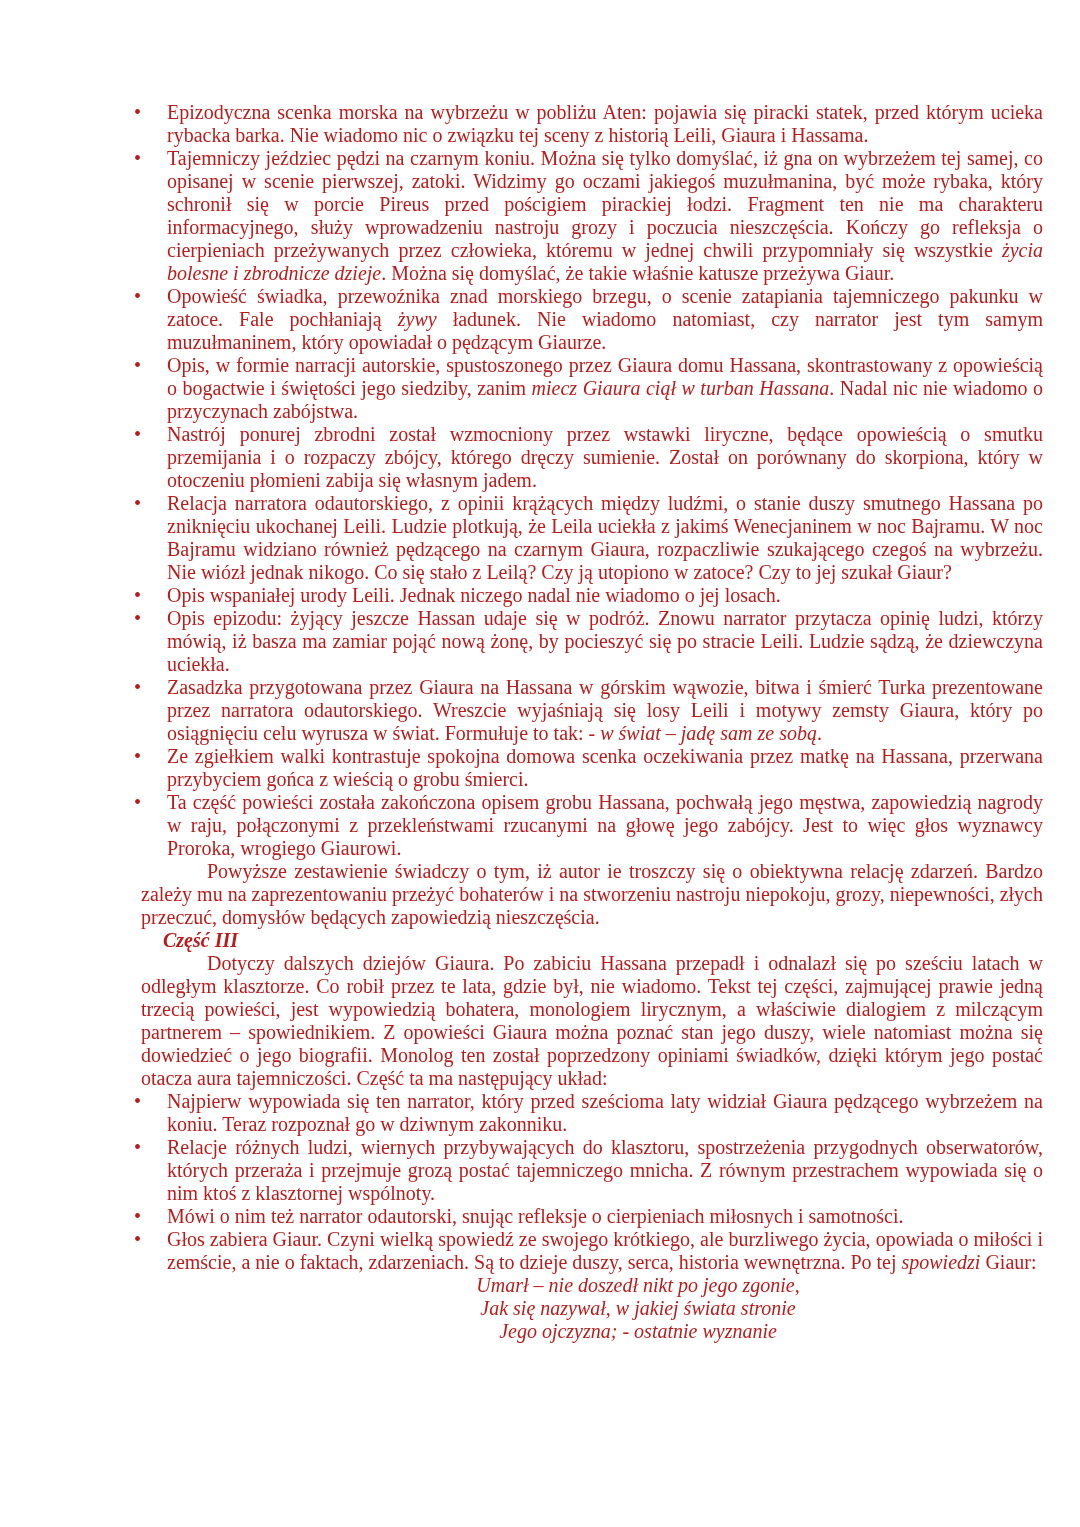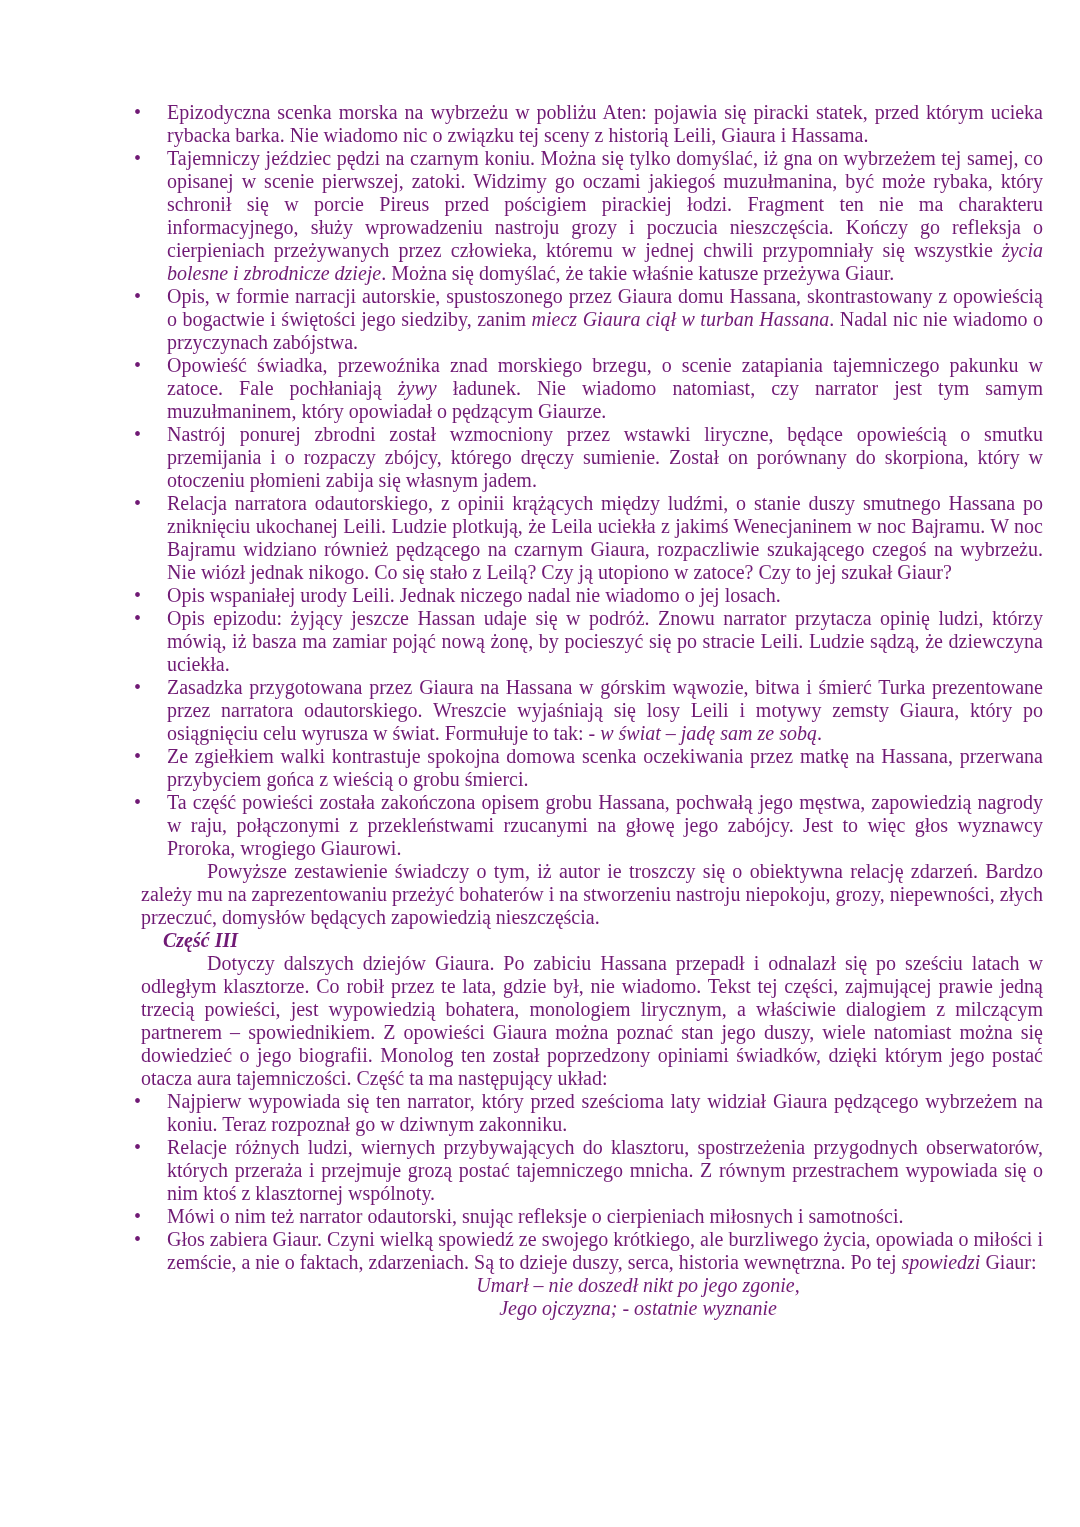--- a/index.html
+++ b/index.html
@@ -13,21 +13,21 @@
     overflow: hidden;
   }
   .page {
     box-sizing: border-box;
     width: 1080px;
     height: 1527px;
     padding: 101px 37px 0 97px;
     font-family: "Liberation Serif", serif;
     font-size: 20px;
     line-height: 23px;
-    color: #701a75;
+    color: #b91c1c;
     -webkit-font-smoothing: antialiased;
   }
   .block {
     margin: 0;
     text-align: justify;
     hyphens: none;
   }
   .block.bullet {
     position: relative;
     padding-left: 70px;
@@ -52,32 +52,33 @@
   .run.i { font-style: italic; }
   .run.b { font-weight: bold; }
 </style>
 </head>
 <body>
 
 <div class="page">
   <div>
       <div class="block bullet"><span class="run">Epizodyczna scenka morska na wybrzeżu w pobliżu Aten: pojawia się piracki statek, przed którym ucieka rybacka barka. Nie wiadomo nic o związku tej sceny z historią Leili, Giaura i Hassama.</span></div>
       <div class="block bullet"><span class="run">Tajemniczy jeździec pędzi na czarnym koniu. Można się tylko domyślać, iż gna on wybrzeżem tej samej, co opisanej w scenie pierwszej, zatoki. Widzimy go oczami jakiegoś muzułmanina, być może rybaka, który schronił się w porcie Pireus przed pościgiem pirackiej łodzi. Fragment ten nie ma charakteru informacyjnego, służy wprowadzeniu nastroju grozy i poczucia nieszczęścia. Kończy go refleksja o cierpieniach przeżywanych przez człowieka, któremu w jednej chwili przypomniały się wszystkie </span><span class="run i">życia bolesne i zbrodnicze dzieje</span><span class="run">. Można się domyślać, że takie właśnie katusze przeżywa Giaur.</span></div>
+      <div class="block bullet"><span class="run">Opowieść świadka, przewoźnika znad morskiego brzegu, o scenie zatapiania tajemniczego pakunku w zatoce. Fale pochłaniają </span><span class="run i">żywy</span><span class="run"> ładunek. Nie wiadomo natomiast, czy narrator jest tym samym muzułmaninem, który opowiadał o pędzącym Giaurze.</span></div>
       <div class="block bullet"><span class="run">Opis, w formie narracji autorskie, spustoszonego przez Giaura domu Hassana, skontrastowany z opowieścią o bogactwie i świętości jego siedziby, zanim </span><span class="run i">miecz Giaura ciął w turban Hassana</span><span class="run">. Nadal nic nie wiadomo o przyczynach zabójstwa.</span></div>
-      <div class="block bullet"><span class="run">Opowieść świadka, przewoźnika znad morskiego brzegu, o scenie zatapiania tajemniczego pakunku w zatoce. Fale pochłaniają </span><span class="run i">żywy</span><span class="run"> ładunek. Nie wiadomo natomiast, czy narrator jest tym samym muzułmaninem, który opowiadał o pędzącym Giaurze.</span></div>
       <div class="block bullet"><span class="run">Nastrój ponurej zbrodni został wzmocniony przez wstawki liryczne, będące opowieścią o smutku przemijania i o rozpaczy zbójcy, którego dręczy sumienie. Został on porównany do skorpiona, który w otoczeniu płomieni zabija się własnym jadem.</span></div>
       <div class="block bullet"><span class="run">Relacja narratora odautorskiego, z opinii krążących między ludźmi, o stanie duszy smutnego Hassana po zniknięciu ukochanej Leili. Ludzie plotkują, że Leila uciekła z jakimś Wenecjaninem w noc Bajramu. W noc Bajramu widziano również pędzącego na czarnym Giaura, rozpaczliwie szukającego czegoś na wybrzeżu. Nie wiózł jednak nikogo. Co się stało z Leilą? Czy ją utopiono w zatoce? Czy to jej szukał Giaur?</span></div>
       <div class="block bullet"><span class="run">Opis wspaniałej urody Leili. Jednak niczego nadal nie wiadomo o jej losach.</span></div>
       <div class="block bullet"><span class="run">Opis epizodu: żyjący jeszcze Hassan udaje się w podróż. Znowu narrator przytacza opinię ludzi, którzy mówią, iż basza ma zamiar pojąć nową żonę, by pocieszyć się po stracie Leili. Ludzie sądzą, że dziewczyna uciekła.</span></div>
       <div class="block bullet"><span class="run">Zasadzka przygotowana przez Giaura na Hassana w górskim wąwozie, bitwa i śmierć Turka prezentowane przez narratora odautorskiego. Wreszcie wyjaśniają się losy Leili i motywy zemsty Giaura, który po osiągnięciu celu wyrusza w świat. Formułuje to tak: - </span><span class="run i">w świat – jadę sam ze sobą</span><span class="run">.</span></div>
       <div class="block bullet"><span class="run">Ze zgiełkiem walki kontrastuje spokojna domowa scenka oczekiwania przez matkę na Hassana, przerwana przybyciem gońca z wieścią o grobu śmierci.</span></div>
       <div class="block bullet"><span class="run">Ta część powieści została zakończona opisem grobu Hassana, pochwałą jego męstwa, zapowiedzią nagrody w raju, połączonymi z przekleństwami rzucanymi na głowę jego zabójcy. Jest to więc głos wyznawcy Proroka, wrogiego Giaurowi.</span></div>
       <div class="block paragraph"><span class="run">Powyższe zestawienie świadczy o tym, iż autor ie troszczy się o obiektywna relację zdarzeń. Bardzo zależy mu na zaprezentowaniu przeżyć bohaterów i na stworzeniu nastroju niepokoju, grozy, niepewności, złych przeczuć, domysłów będących zapowiedzią nieszczęścia.</span></div>
       <div class="block heading"><span class="run i b">Część III</span></div>
       <div class="block paragraph"><span class="run">Dotyczy dalszych dziejów Giaura. Po zabiciu Hassana przepadł i odnalazł się po sześciu latach w odległym klasztorze. Co robił przez te lata, gdzie był, nie wiadomo. Tekst tej części, zajmującej prawie jedną trzecią powieści, jest wypowiedzią bohatera, monologiem lirycznym, a właściwie dialogiem z milczącym partnerem – spowiednikiem. Z opowieści Giaura można poznać stan jego duszy, wiele natomiast można się dowiedzieć o jego biografii. Monolog ten został poprzedzony opiniami świadków, dzięki którym jego postać otacza aura tajemniczości. Część ta ma następujący układ:</span></div>
       <div class="block bullet"><span class="run">Najpierw wypowiada się ten narrator, który przed sześcioma laty widział Giaura pędzącego wybrzeżem na koniu. Teraz rozpoznał go w dziwnym zakonniku.</span></div>
       <div class="block bullet"><span class="run">Relacje różnych ludzi, wiernych przybywających do klasztoru, spostrzeżenia przygodnych obserwatorów, których przeraża i przejmuje grozą postać tajemniczego mnicha. Z równym przestrachem wypowiada się o nim ktoś z klasztornej wspólnoty.</span></div>
       <div class="block bullet"><span class="run">Mówi o nim też narrator odautorski, snując refleksje o cierpieniach miłosnych i samotności.</span></div>
       <div class="block bullet"><span class="run">Głos zabiera Giaur. Czyni wielką spowiedź ze swojego krótkiego, ale burzliwego życia, opowiada o miłości i zemście, a nie o faktach, zdarzeniach. Są to dzieje duszy, serca, historia wewnętrzna. Po tej </span><span class="run i">spowiedzi</span><span class="run"> Giaur:</span></div>
       <div class="block verse"><span class="run i">Umarł – nie doszedł nikt po jego zgonie,</span></div>
+      <div class="block verse"><span class="run i">Jak się nazywał, w jakiej świata stronie</span></div>
       <div class="block verse"><span class="run i">Jego ojczyzna; - ostatnie wyznanie</span></div>
     </div>
 </div>
 
 </body></html>

